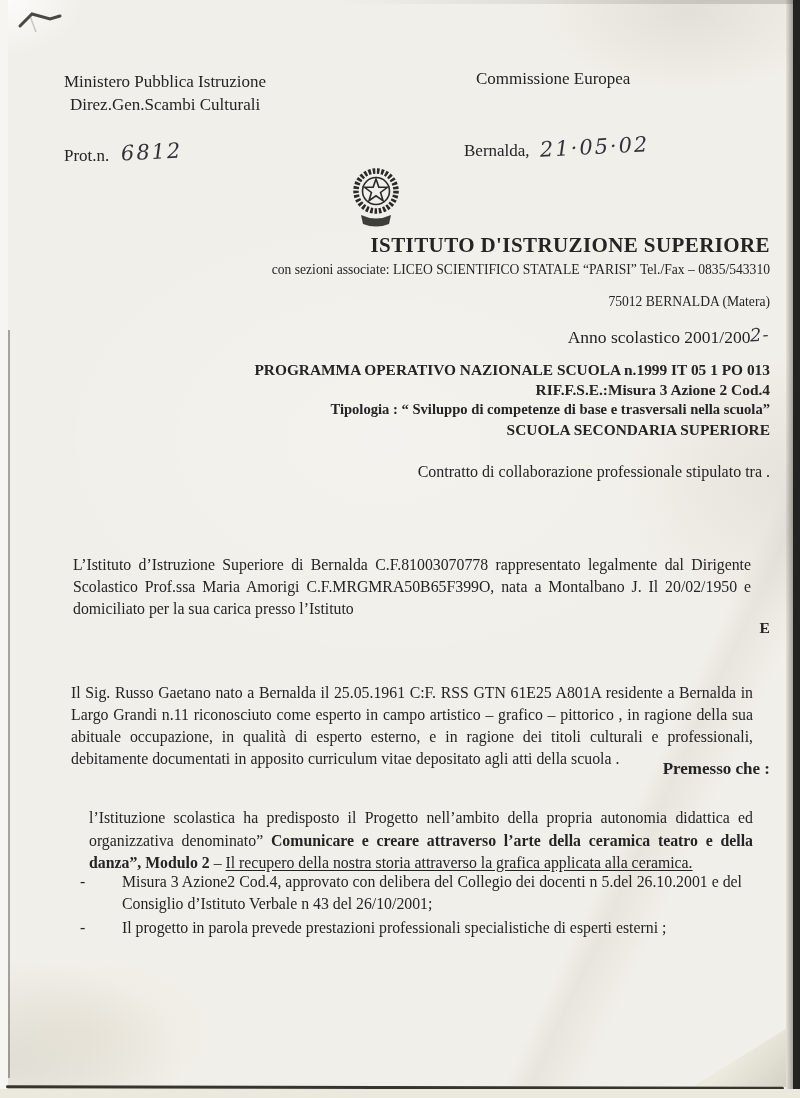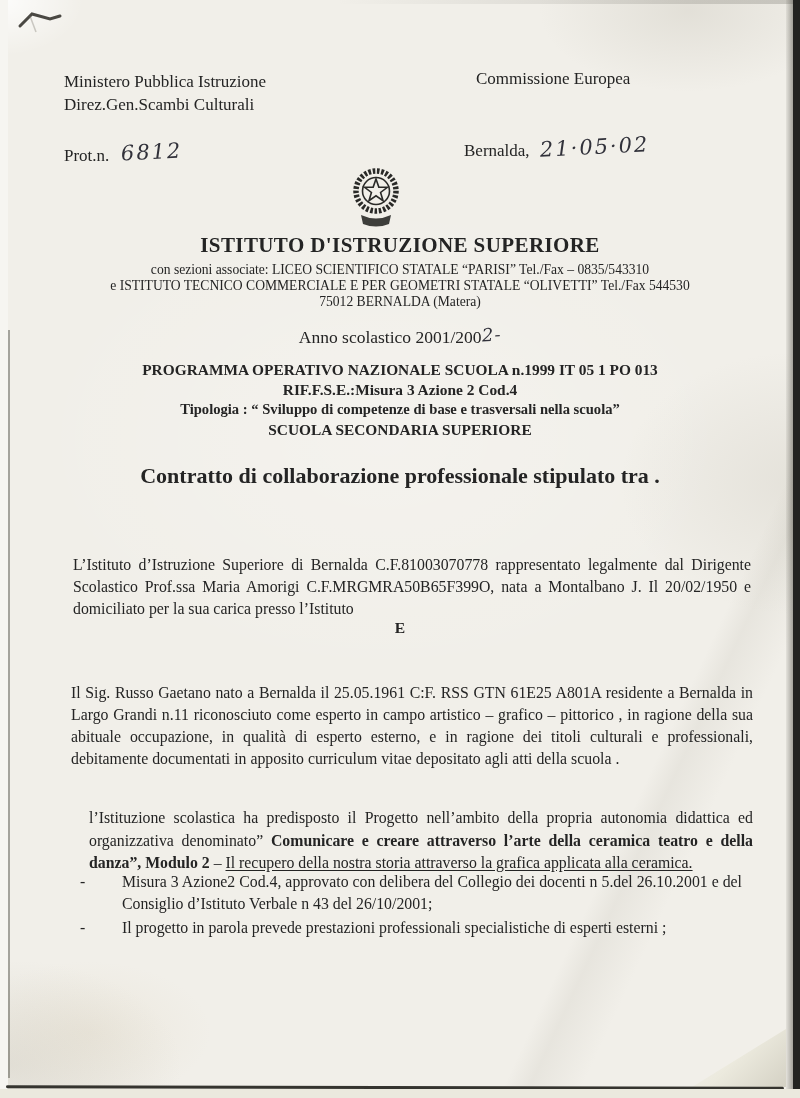--- a/index.html
+++ b/index.html
@@ -14,45 +14,45 @@
     background:
       radial-gradient(120px 80px at 0% 0%, rgba(255,255,255,0.85), transparent 70%),
       radial-gradient(240px 130px at 86% 1%, rgba(188,184,171,0.28), transparent 62%),
       linear-gradient(115deg, transparent 77%, rgba(172,168,155,0.14) 79%, transparent 83%),
       radial-gradient(300px 220px at 100% 44%, rgba(178,173,158,0.20), transparent 60%),
       radial-gradient(280px 170px at 1% 97%, rgba(183,178,163,0.26), transparent 62%),
       radial-gradient(190px 110px at 11% 94%, rgba(201,180,135,0.12), transparent 65%),
       radial-gradient(500px 340px at 48% 40%, rgba(255,255,255,0.22), transparent 72%);
   }
   .abs{position:absolute;z-index:2;}
-  .center{left:30px;width:740px;text-align:center;}
+  .center{left:30px;width:740px;text-align:right;}
   .b{font-weight:bold;}
   .u{text-decoration:underline;text-underline-offset:2px;}
   .hand{
     font-family:"DejaVu Serif",serif;font-style:italic;
     color:#31313a;display:inline-block;transform:rotate(-3deg) translateY(-2px);
     letter-spacing:2px;
   }
-  .org-left{left:64px;top:70px;font-size:17px;line-height:23px;}
+  .org-left{left:64px;top:70px;font-size:17px;line-height:23px;text-align:center;}
   .org-right{left:476px;top:69px;font-size:17px;}
   .prot-line{left:64px;top:142px;font-size:17px;}
   .prot-line .hand{font-size:21px;margin-left:12px;}
   .place-date{left:464px;top:137px;font-size:17px;}
   .place-date .hand{font-size:21px;margin-left:10px;}
   .emblem{left:352px;top:165px;width:48px;height:68px;}
   .inst-title{top:233px;font-size:21px;font-weight:bold;letter-spacing:0.4px;}
   .inst-sub1{top:262px;font-size:13.6px;}
   .inst-sub2{top:278px;font-size:13.6px;}
   .inst-sub3{top:294px;font-size:13.6px;}
   .anno{top:326px;font-size:17.5px;}
   .anno .hand{font-size:18px;letter-spacing:1px;}
   .program{top:360px;line-height:19px;}
   .program .pl{font-weight:bold;font-size:15.4px;margin-bottom:1px;}
   .program .pl3{font-size:14.6px;}
-  .contract-heading{top:463px;font-size:22px;font-weight:bold;}
+  .contract-heading{top:463px;font-size:16px;font-weight:normal;}
   .para{font-size:15.8px;line-height:22px;text-align:justify;margin:11px;}
   .party1{left:62px;width:678px;top:543px;}
   .conj{top:619px;font-size:15.6px;font-weight:bold;}
   .party2{left:60px;width:682px;top:671px;}
   .premesso-heading{top:759px;font-size:17px;font-weight:bold;}
   .premesso-intro{left:78px;width:664px;top:796px;line-height:22.5px;}
   .bullets{left:78px;width:664px;top:871px;font-size:15.8px;line-height:22px;}
   .bullet-row{display:flex;margin-bottom:2px;}
   .bullet-marker{flex:none;width:26px;padding-left:2px;}
   .bullet-text{flex:1;text-align:justify;margin-left:16px;}
@@ -98,21 +98,20 @@
 
   <svg class="abs emblem" viewBox="0 0 48 68">
     <circle cx="24" cy="26" r="20" fill="none" stroke="#2a2a28" stroke-width="5.5" stroke-dasharray="2.6,1.7"></circle>
     <circle cx="24" cy="26" r="13.5" fill="none" stroke="#2a2a28" stroke-width="1.6"></circle>
     <path d="M24,14 L26.82,22.12 L35.41,22.29 L28.57,27.48 L31.05,35.71 L24,30.8 L16.95,35.71 L19.43,27.48 L12.59,22.29 L21.18,22.12 Z" fill="#f1efe9" stroke="#2a2a28" stroke-width="1.6"></path>
     <path d="M9,50 Q24,57 39,50 L37,59 Q24,64 11,59 Z" fill="#2a2a28" opacity="0.9"></path>
   </svg>
 
   <div class="abs center inst-title">ISTITUTO D'ISTRUZIONE SUPERIORE</div>
   <div class="abs center inst-sub1">con sezioni associate: LICEO SCIENTIFICO STATALE “PARISI” Tel./Fax – 0835/543310</div>
-  <div class="abs center inst-sub2">e ISTITUTO TECNICO COMMERCIALE E PER GEOMETRI  STATALE “OLIVETTI” Tel./Fax 544530</div>
   <div class="abs center inst-sub3">75012 BERNALDA (Matera)</div>
 
   <div class="abs center anno">
     <span>Anno scolastico 2001/200</span><span class="hand">2-</span>
   </div>
 
   <div class="abs center program">
     <div class="pl">PROGRAMMA OPERATIVO NAZIONALE SCUOLA n.1999 IT 05 1 PO 013</div>
     <div class="pl">RIF.F.S.E.:Misura 3 Azione 2 Cod.4</div>
     <div class="pl pl3">Tipologia : “ Sviluppo di competenze di base e trasversali nella scuola”</div>
@@ -120,20 +119,21 @@
   </div>
 
   <div class="abs center contract-heading">Contratto di collaborazione professionale stipulato tra .</div>
 
   <p class="abs para party1">L’Istituto d’Istruzione Superiore di Bernalda C.F.81003070778 rappresentato legalmente dal Dirigente Scolastico Prof.ssa Maria Amorigi C.F.MRGMRA50B65F399O, nata a Montalbano J. Il 20/02/1950 e domiciliato per la sua carica presso l’Istituto</p>
 
   <div class="abs center conj">E</div>
 
   <p class="abs para party2">Il Sig. Russo Gaetano nato a Bernalda il 25.05.1961 C:F. RSS GTN 61E25 A801A residente a Bernalda in Largo Grandi n.11 riconosciuto come esperto in campo artistico – grafico – pittorico , in ragione della sua abituale occupazione, in qualità di esperto esterno, e in ragione dei titoli culturali e professionali, debitamente documentati in apposito curriculum vitae depositato agli atti della scuola .</p>
 
+  <div class="abs center premesso-heading">Premesso che :</div>
 
   <p class="abs para premesso-intro">
     <span>l’Istituzione scolastica ha predisposto il Progetto nell’ambito della propria autonomia didattica ed organizzativa denominato” </span><span class="b">Comunicare e creare attraverso l’arte della ceramica teatro e della danza”, Modulo 2</span><span> – </span><span class="u">Il recupero della nostra storia attraverso la grafica applicata alla ceramica.</span>
   </p>
 
   <div class="abs bullets">
     <div class="bullet-row">
       <span class="bullet-marker">-</span>
       <span class="bullet-text">Misura 3 Azione2 Cod.4, approvato con delibera  del Collegio dei docenti n 5.del 26.10.2001 e del Consiglio d’Istituto Verbale n 43 del 26/10/2001;</span>
     </div>

